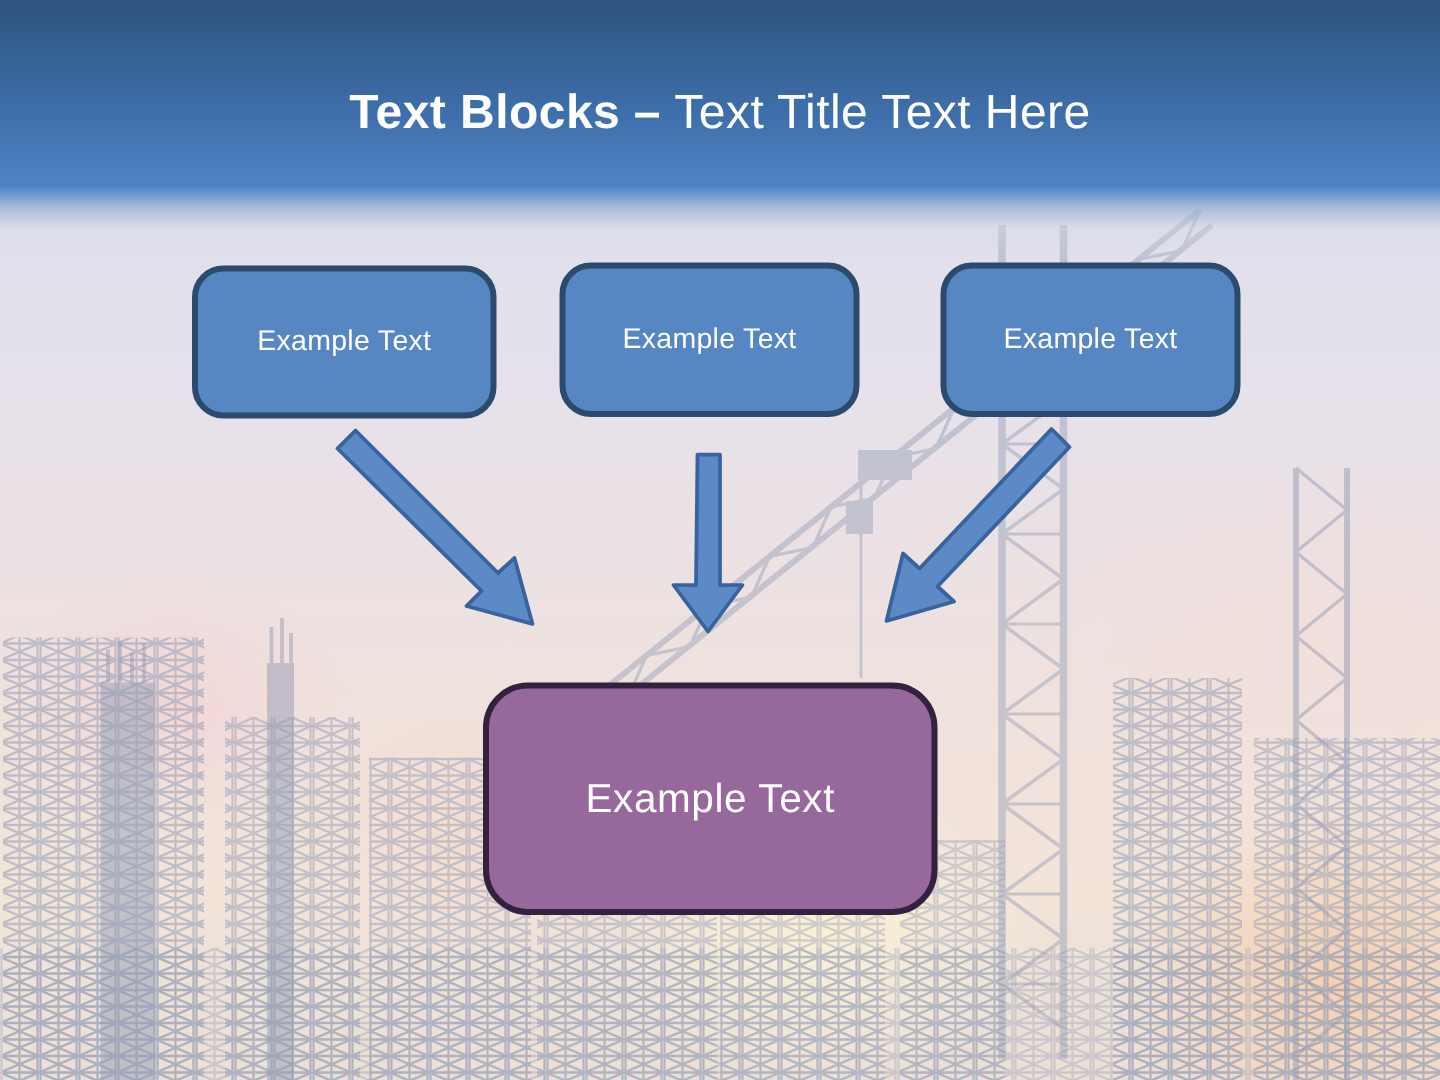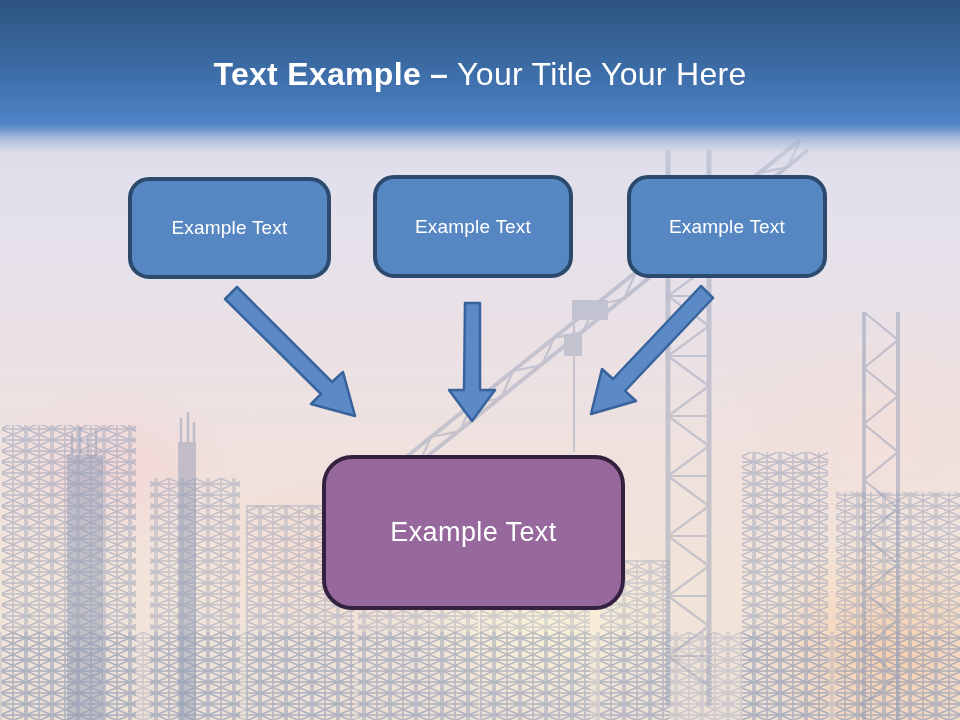--- a/index.html
+++ b/index.html
@@ -98,21 +98,21 @@
           <rect x="67" y="455" width="36" height="265" stroke="none"></rect>
           <path d="M72 455v-22M80 455v-28M88 455v-20M96 455v-26" stroke-width="2.5" fill="none"></path>
           <rect x="178" y="442" width="18" height="278" stroke="none"></rect>
           <path d="M181 442v-24M188 442v-30M194 442v-20" stroke-width="2.5" fill="none"></path>
         </g>
       </g>
     </svg>
   </div>
 
   <div class="header"></div>
-  <div class="title"><span class="t-bold">Text Example</span><span class="t-dash t-bold">–</span><span>Your Title Your Here</span></div>
+  <div class="title"><span class="t-bold">Text Blocks</span><span class="t-dash t-bold">–</span><span>Text Title Text Here</span></div>
 
   <div class="tbox tbox1">
     <span>Example Text</span>
   </div>
   <div class="tbox tbox2">
     <span>Example Text</span>
   </div>
   <div class="tbox tbox3">
     <span>Example Text</span>
   </div>

